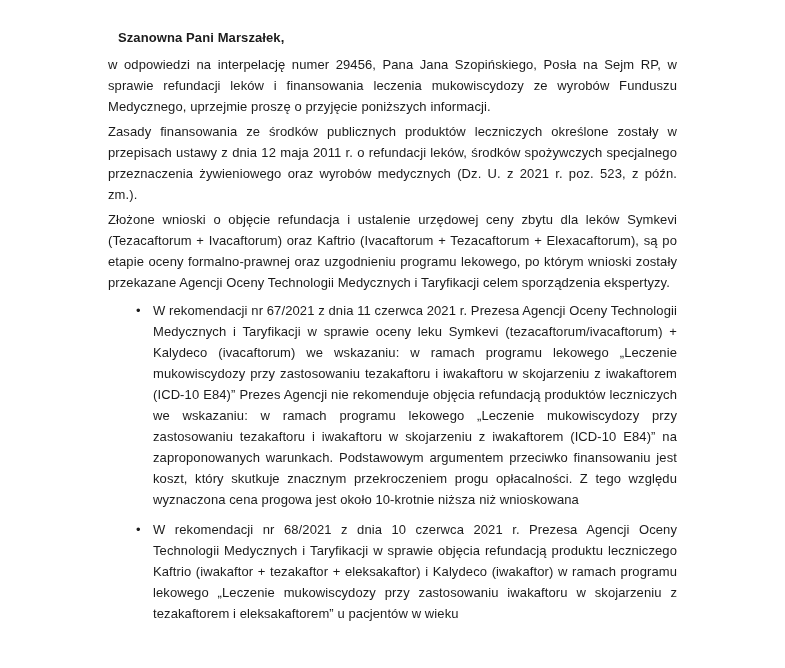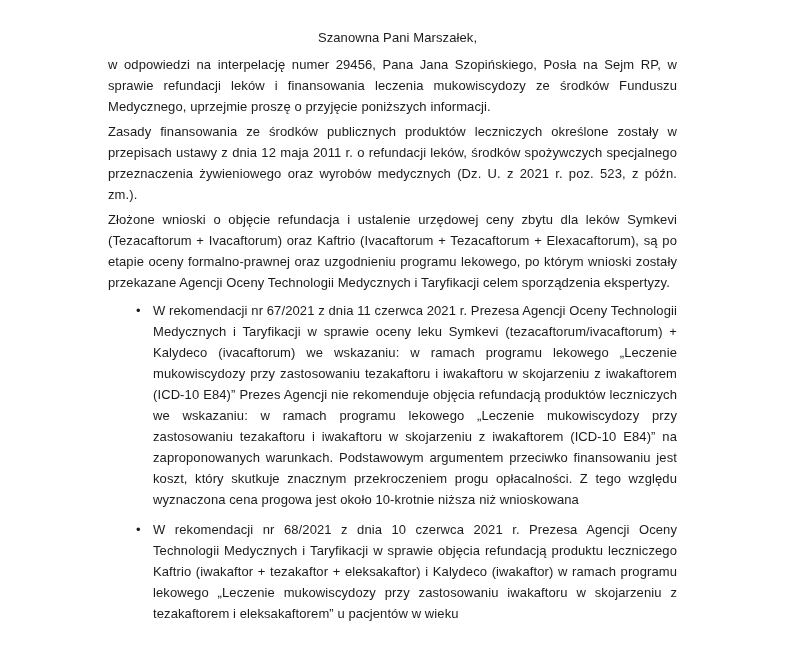--- a/index.html
+++ b/index.html
@@ -19,21 +19,22 @@
   .content {
     box-sizing: border-box;
     padding: 27px 108px 0 108px;
     width: 785px;
     font-size: 13px;
     line-height: 21px;
     letter-spacing: 0.1px;
   }
   .salutation {
     margin: 0 0 6px 10px;
-    text-align: center;
+    text-align: left;
+    font-weight: bold;
   }
   .para {
     margin: 0 0 4px 0;
     text-align: justify;
   }
   ul.recommendation-list {
     list-style: none;
     margin: 7px 0 0 0;
     padding: 0;
   }
@@ -51,21 +52,21 @@
   }
 </style>
 </head>
 <body>
 
 <div class="screen">
   <div class="content">
 
     <p class="salutation">Szanowna Pani Marszałek,</p>
 
-    <p class="para">w odpowiedzi na interpelację numer 29456, Pana Jana Szopińskiego, Posła na Sejm RP, w sprawie refundacji leków i finansowania leczenia mukowiscydozy ze środków Funduszu Medycznego, uprzejmie proszę o przyjęcie poniższych informacji.</p>
+    <p class="para">w odpowiedzi na interpelację numer 29456, Pana Jana Szopińskiego, Posła na Sejm RP, w sprawie refundacji leków i finansowania leczenia mukowiscydozy ze wyrobów Funduszu Medycznego, uprzejmie proszę o przyjęcie poniższych informacji.</p>
 
     <p class="para">Zasady finansowania ze środków publicznych produktów leczniczych określone zostały w przepisach ustawy z dnia 12 maja 2011 r. o refundacji leków, środków spożywczych specjalnego przeznaczenia żywieniowego oraz wyrobów medycznych (Dz. U. z 2021 r. poz. 523, z późn. zm.).</p>
 
     <p class="para">Złożone wnioski o objęcie refundacja i ustalenie urzędowej ceny zbytu dla leków Symkevi (Tezacaftorum + Ivacaftorum) oraz Kaftrio (Ivacaftorum + Tezacaftorum + Elexacaftorum), są po etapie oceny formalno-prawnej oraz uzgodnieniu programu lekowego, po którym wnioski zostały przekazane Agencji Oceny Technologii Medycznych i Taryfikacji celem sporządzenia ekspertyzy.</p>
 
     <ul class="recommendation-list">
       <li class="bullet-item">
         <span class="bullet-marker">•</span>
         <span class="bullet-text">W rekomendacji nr 67/2021 z dnia 11 czerwca 2021 r. Prezesa Agencji Oceny Technologii Medycznych i Taryfikacji w sprawie oceny leku Symkevi (tezacaftorum/ivacaftorum) + Kalydeco (ivacaftorum) we wskazaniu: w ramach programu lekowego „Leczenie mukowiscydozy przy zastosowaniu tezakaftoru i iwakaftoru w skojarzeniu z iwakaftorem (ICD-10 E84)” Prezes Agencji nie rekomenduje objęcia refundacją produktów leczniczych we wskazaniu: w ramach programu lekowego „Leczenie mukowiscydozy przy zastosowaniu tezakaftoru i iwakaftoru w skojarzeniu z iwakaftorem (ICD-10 E84)” na zaproponowanych warunkach. Podstawowym argumentem przeciwko finansowaniu jest koszt, który skutkuje znacznym przekroczeniem progu opłacalności. Z tego względu wyznaczona cena progowa jest około 10-krotnie niższa niż wnioskowana</span>
       </li>

